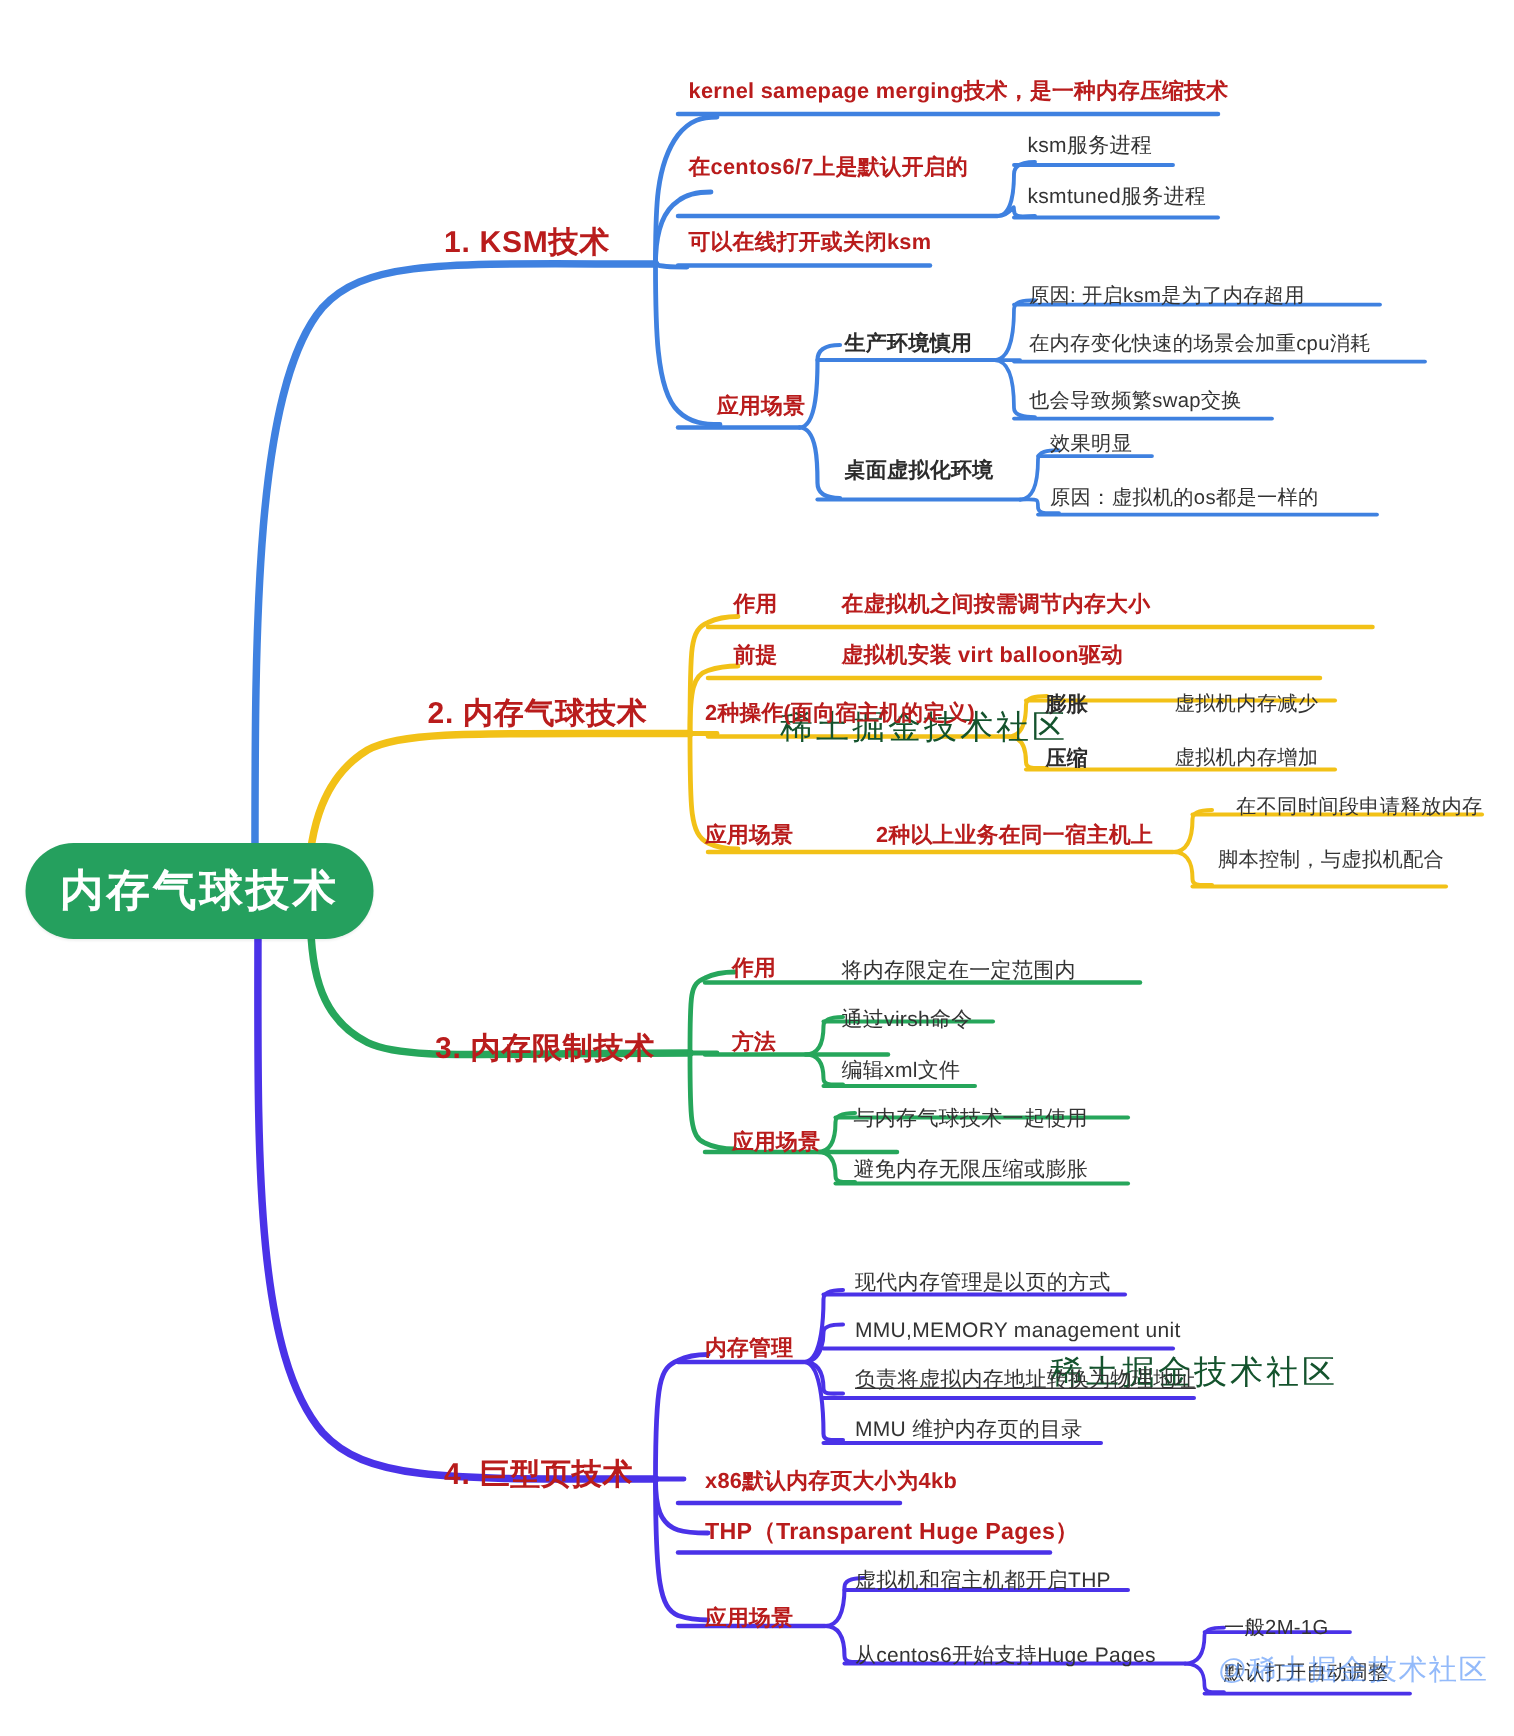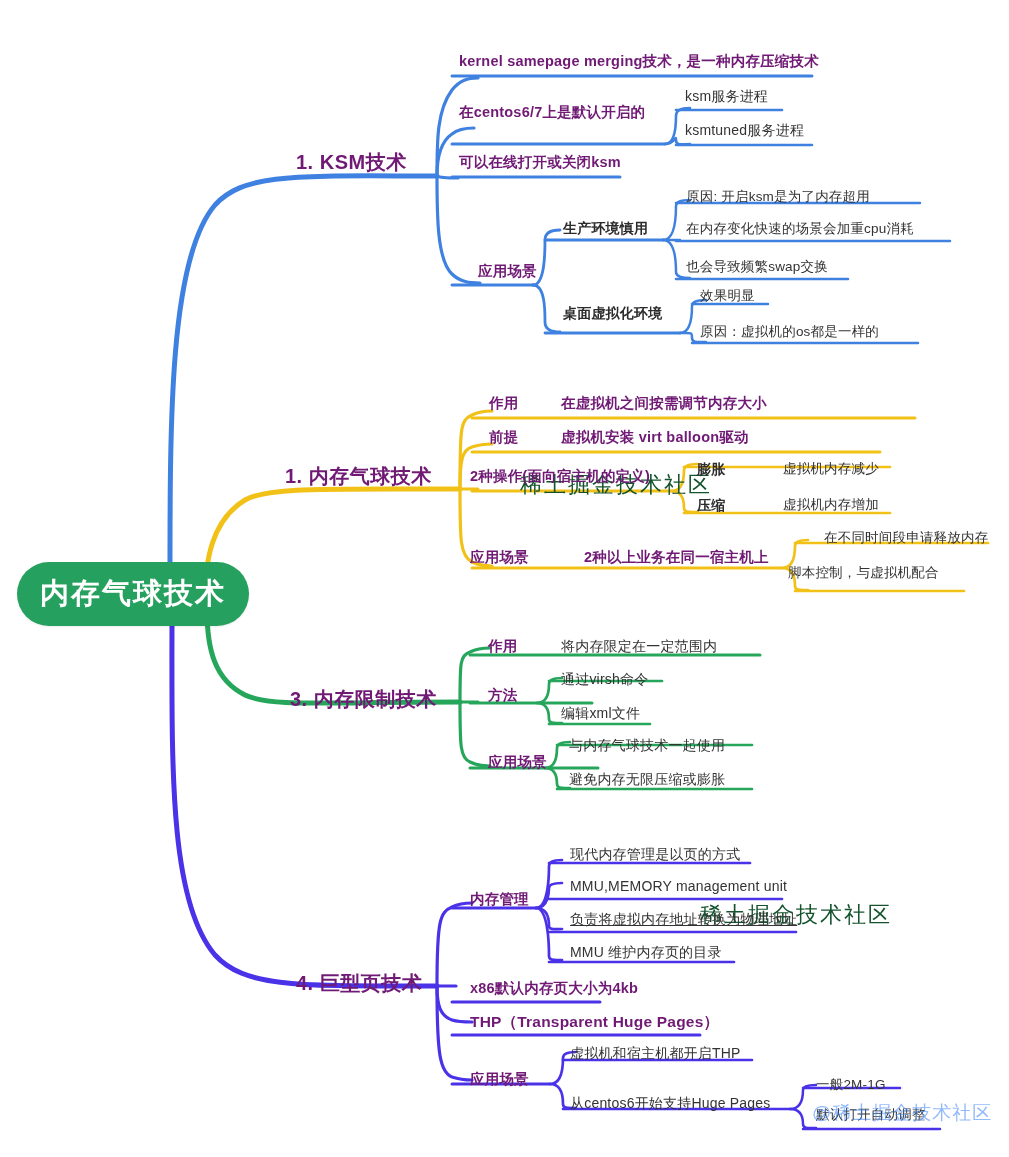--- a/index.html
+++ b/index.html
@@ -16,21 +16,21 @@
     position:absolute;
     display:flex;align-items:center;justify-content:center;
     background:#25a05e;border-radius:34px;
     color:#ffffff;font-weight:bold;letter-spacing:2px;
     box-shadow:0 1px 2px rgba(0,0,0,.08);
     z-index:5;
   }
 
   
   .node{
-    position:absolute;white-space:nowrap;color:#701a75;
+    position:absolute;white-space:nowrap;color:#b91c1c;
     line-height:1.1;z-index:4;
   }
   .lvl1{font-size:20px;font-weight:bold;letter-spacing:.5px;}
   .lvl2{font-size:14.5px;font-weight:bold;letter-spacing:.2px;}
   .lvl3{font-size:14px;font-weight:normal;letter-spacing:.2px;color:#333;}
   .lvl3b{font-size:14px;font-weight:bold;letter-spacing:.2px;color:#2c2c2c;}
   .lvl4{font-size:13.5px;font-weight:normal;letter-spacing:.2px;color:#333;}
 
   
   .wm{
@@ -181,37 +181,37 @@
 
   <div class="node lvl2" style="left:478px;top:264px;">应用场景</div>
   <div class="node lvl3b" style="left:563px;top:221px;">生产环境慎用</div>
   <div class="node lvl4" style="left:686px;top:190px;">原因: 开启ksm是为了内存超用</div>
   <div class="node lvl4" style="left:686px;top:222px;">在内存变化快速的场景会加重cpu消耗</div>
   <div class="node lvl4" style="left:686px;top:260px;">也会导致频繁swap交换</div>
   <div class="node lvl3b" style="left:563px;top:306px;">桌面虚拟化环境</div>
   <div class="node lvl4" style="left:700px;top:289px;">效果明显</div>
   <div class="node lvl4" style="left:700px;top:325px;">原因：虚拟机的os都是一样的</div>
 
-  <div class="node lvl1" style="left:285px;top:465px;">1. 内存气球技术</div>
+  <div class="node lvl1" style="left:285px;top:465px;">2. 内存气球技术</div>
 
   <div class="node lvl2" style="left:489px;top:396px;">作用</div>
   <div class="node lvl2" style="left:561px;top:396px;">在虚拟机之间按需调节内存大小</div>
   <div class="node lvl2" style="left:489px;top:430px;">前提</div>
   <div class="node lvl2" style="left:561px;top:430px;">虚拟机安装 virt balloon驱动</div>
 
   <div class="node lvl2" style="left:470px;top:469px;">2种操作(面向宿主机的定义)</div>
   <div class="node lvl3b" style="left:697px;top:462px;">膨胀</div>
   <div class="node lvl4" style="left:783px;top:462px;">虚拟机内存减少</div>
   <div class="node lvl3b" style="left:697px;top:498px;">压缩</div>
   <div class="node lvl4" style="left:783px;top:498px;">虚拟机内存增加</div>
 
   <div class="node lvl2" style="left:470px;top:550px;">应用场景</div>
   <div class="node lvl2" style="left:584px;top:550px;">2种以上业务在同一宿主机上</div>
   <div class="node lvl4" style="left:824px;top:531px;">在不同时间段申请释放内存</div>
-  <div class="node lvl4" style="left:788px;top:566px;text-align:right;">脚本控制，与虚拟机配合</div>
+  <div class="node lvl4" style="left:812px;top:566px;text-align:right;">脚本控制，与虚拟机配合</div>
 
   <div class="node lvl1" style="left:290px;top:688px;">3. 内存限制技术</div>
 
   <div class="node lvl2" style="left:488px;top:639px;">作用</div>
   <div class="node lvl3" style="left:561px;top:639px;">将内存限定在一定范围内</div>
 
   <div class="node lvl2" style="left:488px;top:688px;">方法</div>
   <div class="node lvl3" style="left:561px;top:672px;">通过virsh命令</div>
   <div class="node lvl3" style="left:561px;top:706px;">编辑xml文件</div>
 

